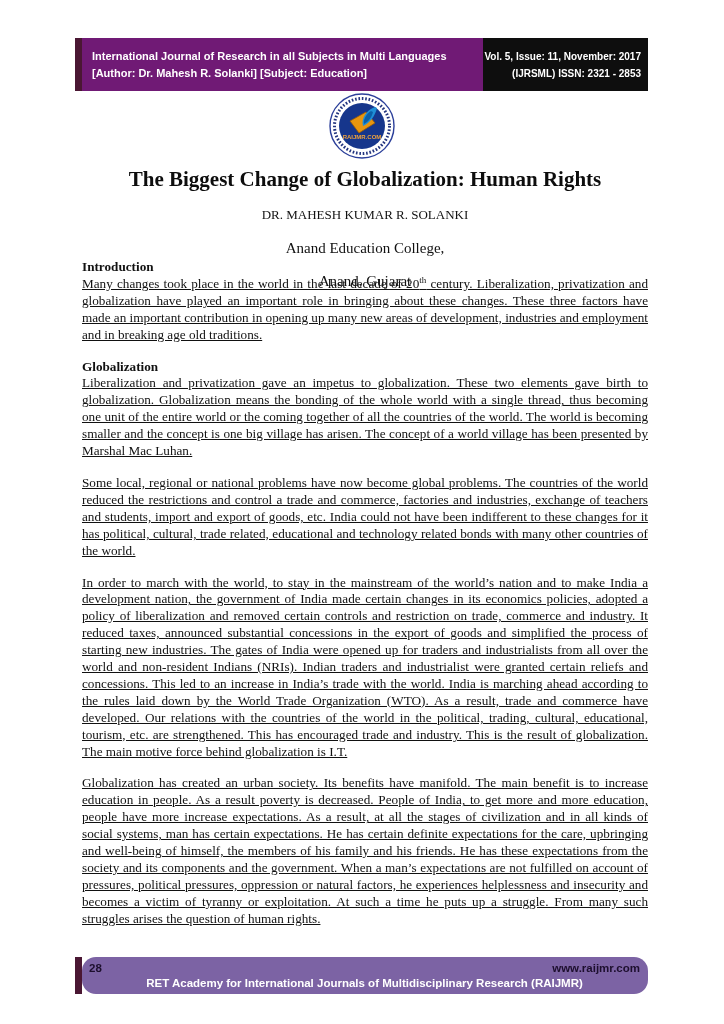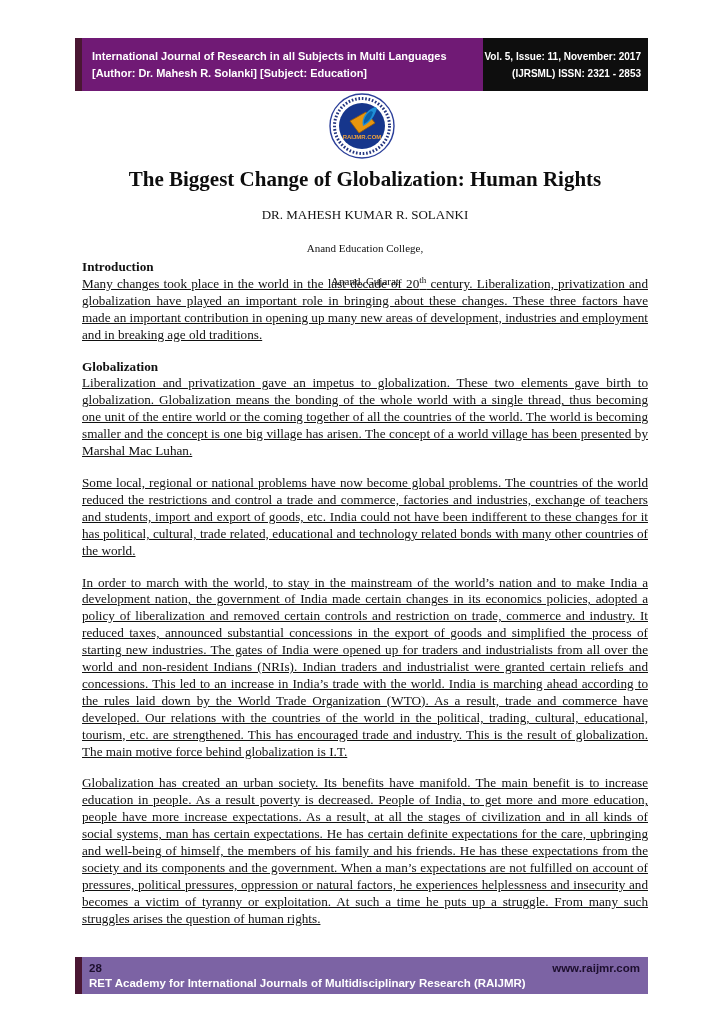--- a/index.html
+++ b/index.html
@@ -25,36 +25,36 @@
     font-family:"Liberation Sans", sans-serif; font-weight:bold;
     font-size:10px; line-height:17px; padding:10px 7px 0 0;
     white-space:nowrap;
   }
 
   #footer { left:75px; top:957px; width:573px; height:37px; }
   .footer-main {
     flex:1; background:#7c63a4; color:#ffffff;
     font-family:"Liberation Sans", sans-serif; font-weight:bold;
     font-size:11.5px; line-height:15px; padding:4px 8px 8px 7px;
-    display:flex; flex-direction:column; box-sizing:border-box;
+    display:flex; flex-direction:column; box-sizing:border-box;border-radius:14px;
   }
   .footer-row1 { display:flex; align-items:baseline; }
   .footer-pagenum { color:#1d0f2e; margin-right:10px; }
   .footer-line1 { color:#ffffff; }
   .footer-site { color:#1d0f2e; margin-left:auto; }
-  .footer-row2 { text-align:left; color:#ffffff; }
+  .footer-row2 { text-align:center; color:#ffffff; }
 
   
   #logo { position:absolute; top:93px; left:50%; transform:translateX(-50%); }
 
   
   #title-block { position:absolute; left:82px; top:167px; width:566px; text-align:center; }
   #title-block h1 { font-size:21px; font-weight:bold; margin:0 0 15px 0; color:#0d0d0d; }
   .author-name { font-size:13px; margin:0 0 3px 0; }
-  .affil { font-size:11px; line-height:14.5px; margin:18px; }
+  .affil { font-size:15px; line-height:14.5px; margin:18px; }
 
   
   #article {
     position:absolute; left:82px; top:259px; width:566px;
     font-size:13.2px; line-height:16.9px; text-align:justify;
   }
   #article h2 { font-size:13.2px; font-weight:bold; margin:0; text-align:left; }
   #article p { margin:0;text-decoration:underline; }
   #article p + p { margin-top:15px; }
   #article section + section { margin-top:15px; }

